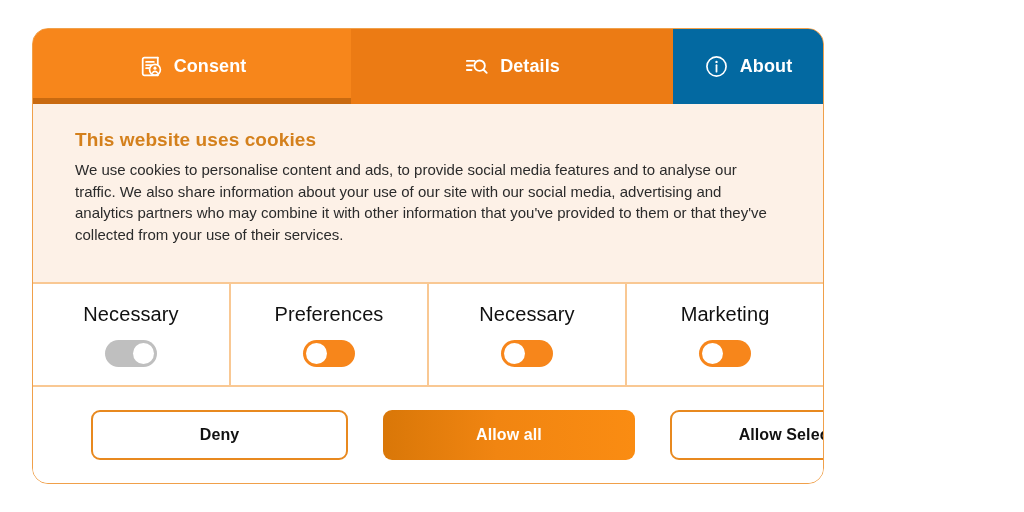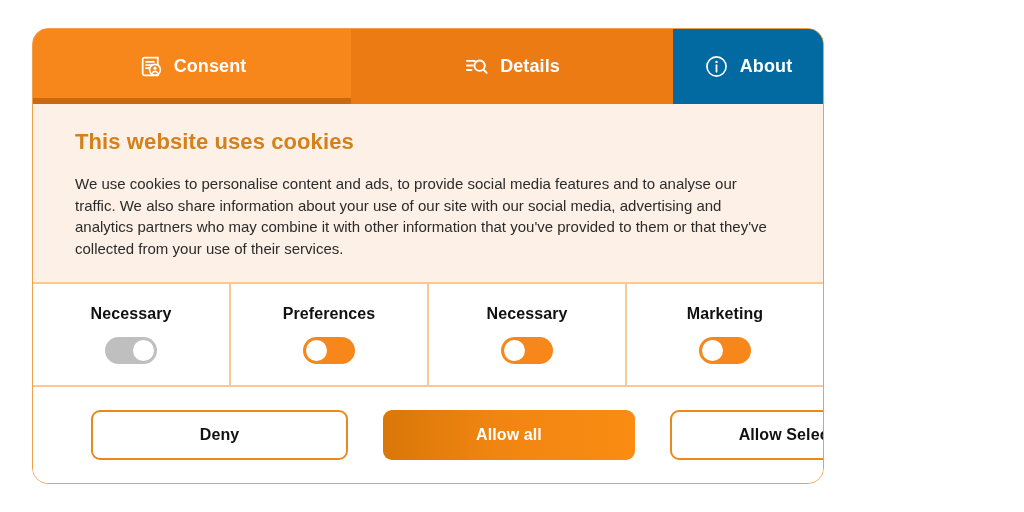--- a/index.html
+++ b/index.html
@@ -95,23 +95,23 @@
   .body-section {
     background: #FDF1E7;
     flex: 0 0 180px;
     padding: 25px 42px 0 42px;
     box-sizing: border-box;
     border-bottom: 2px solid #F9C893;
   }
 
   .body-title {
     color: #D4801C;
-    font-size: 22px;
+    font-size: 19px;
     font-weight: bold;
-    margin: 0 0 18px 0;
+    margin: 0 0 8px 0;
     letter-spacing: 0.1px;
   }
 
   .body-text {
     color: #2B2B2B;
     font-size: 15px;
     line-height: 21.5px;
     margin: 0;
     max-width: 855px;
   }
@@ -129,22 +129,22 @@
     display: flex;
     flex-direction: column;
     align-items: center;
     justify-content: center;
     gap: 14px;
     border-right: 2px solid #F9C893;
   }
   .category-cell:last-child { border-right: none; }
 
   .category-label {
-    font-size: 16px;
-    font-weight: bold;
+    font-size: 20px;
+    font-weight: normal;
     color: #111111;
     letter-spacing: 0.1px;
   }
 
   .switch {
     width: 52px;
     height: 27px;
     border-radius: 14px;
     position: relative;
     cursor: pointer;

